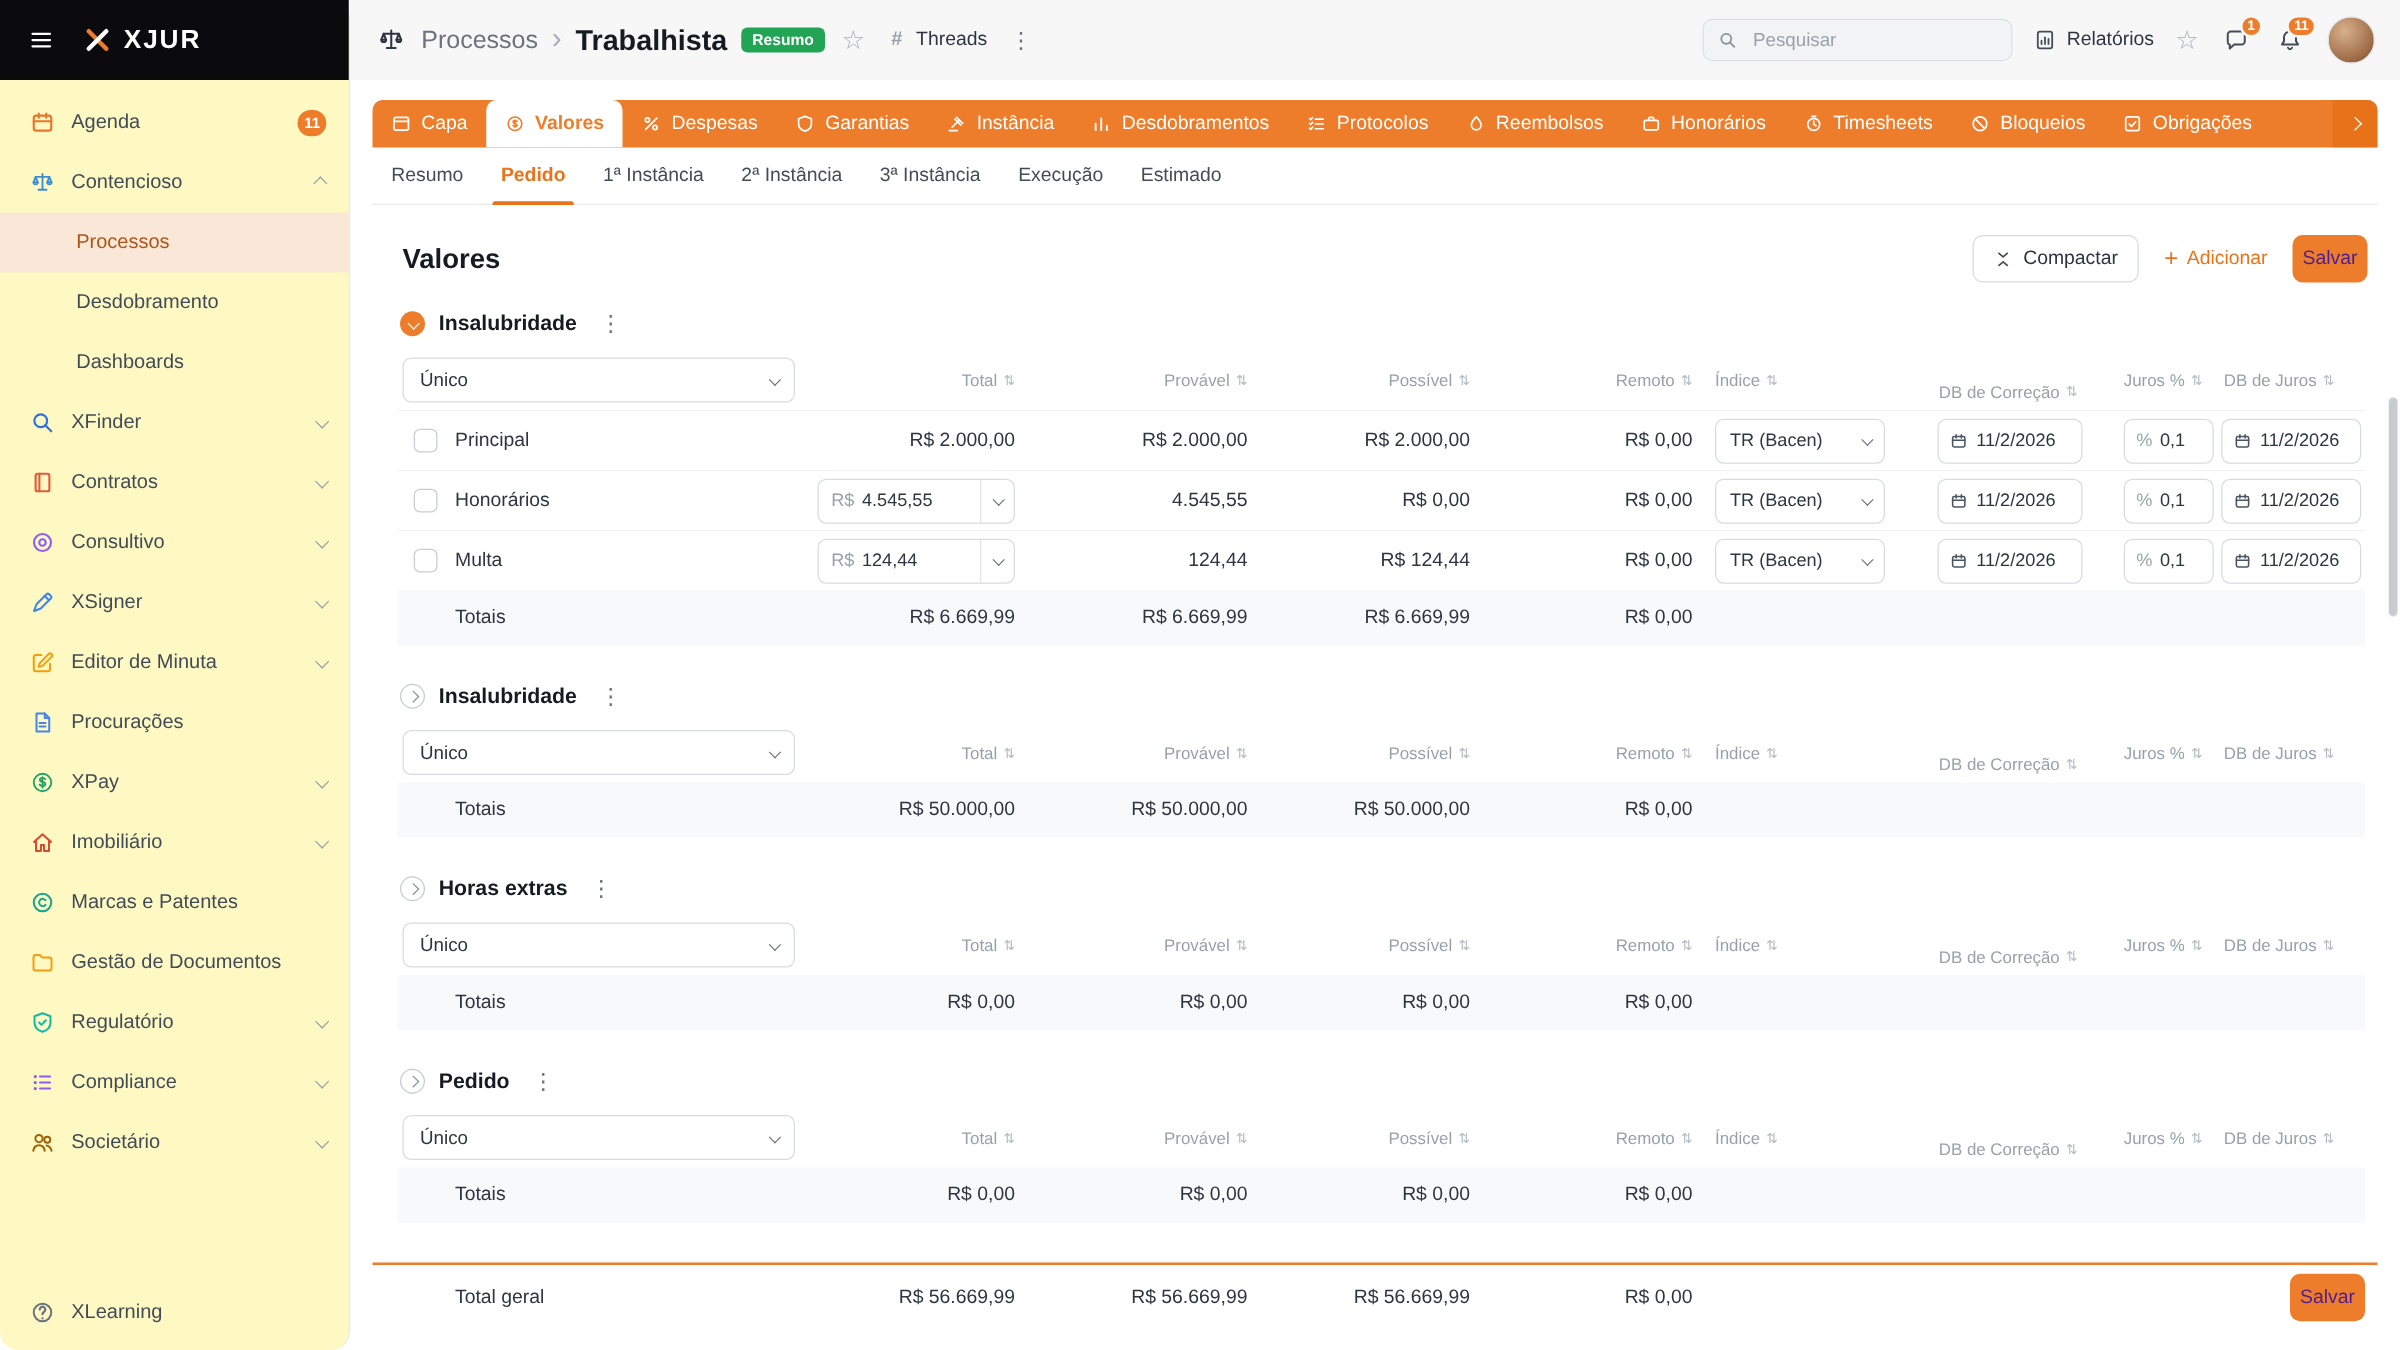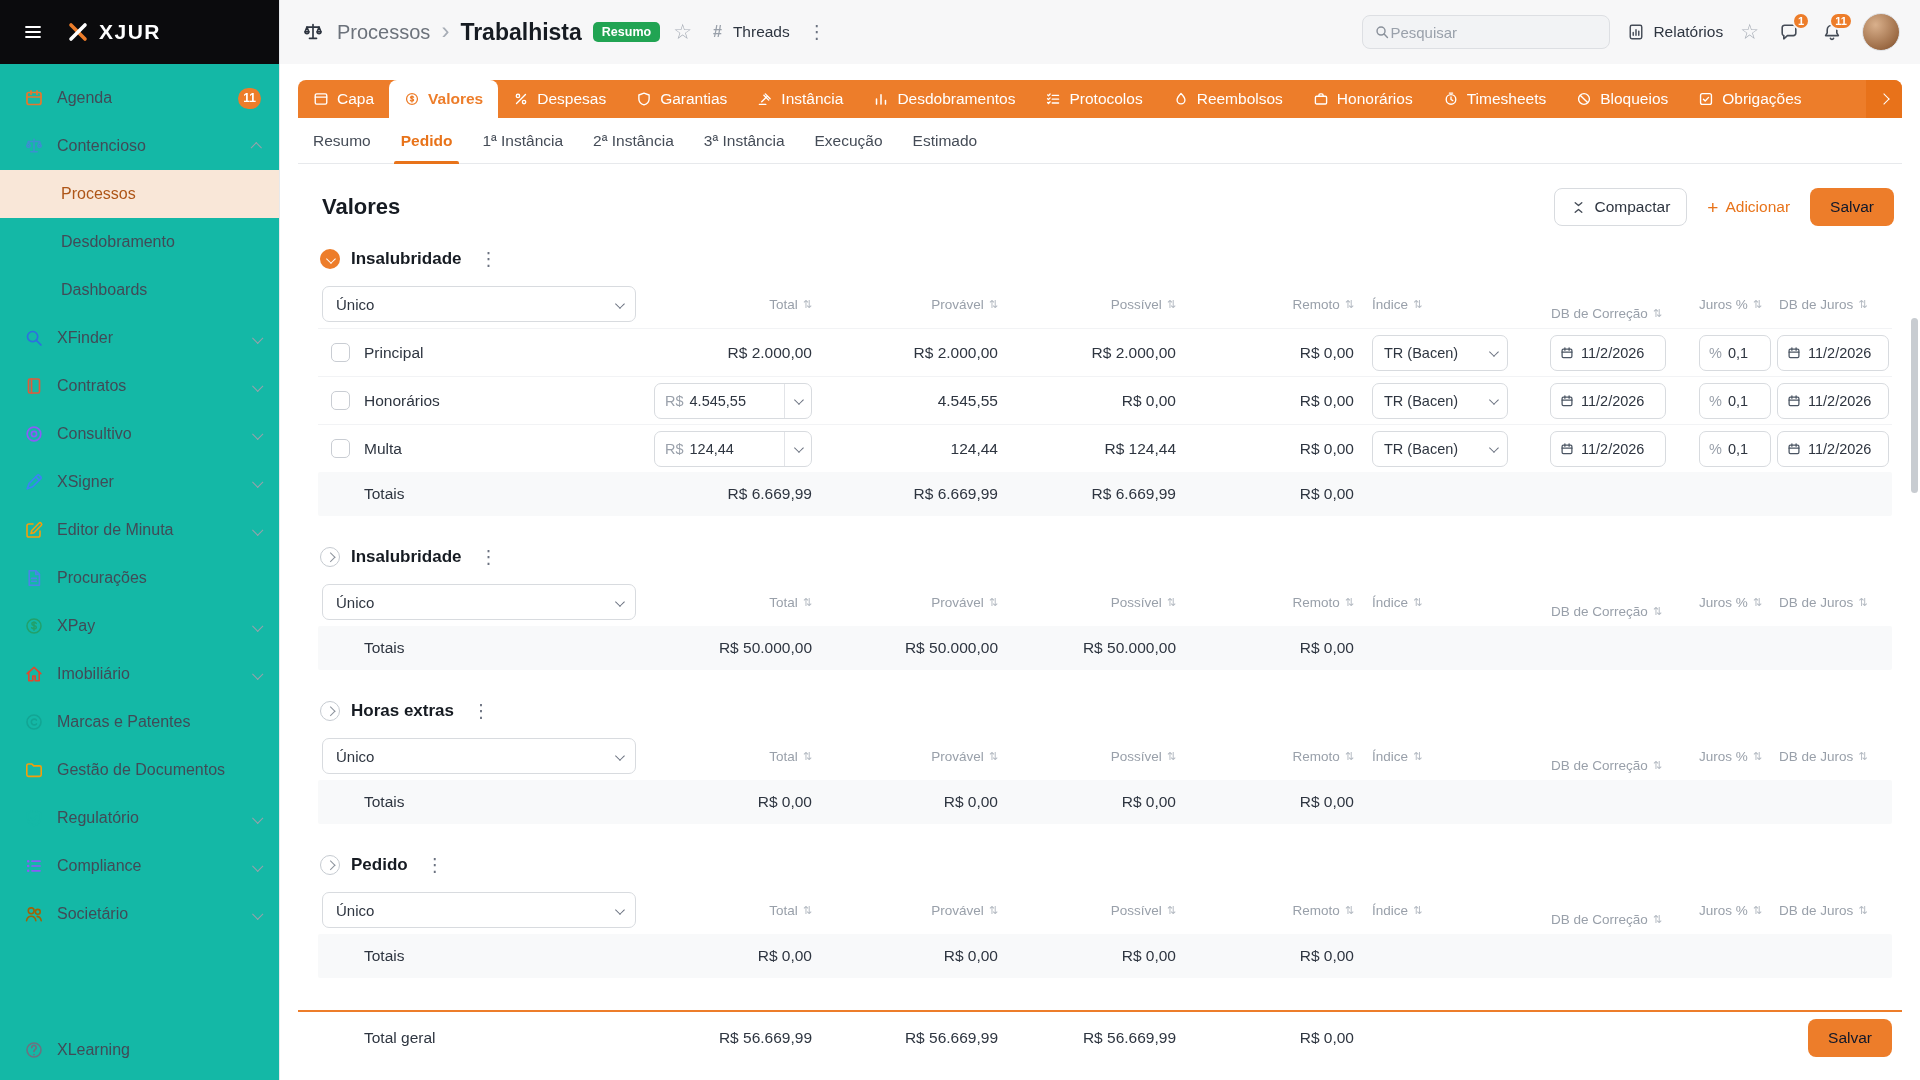--- a/index.html
+++ b/index.html
@@ -1,21 +1,21 @@
 <!DOCTYPE html>
 <html style="--accent: #ED7D2A; --status-green: #21A453;"><head>
 <meta charset="utf-8">
 <style>
   * { margin:0; padding:0; box-sizing:border-box; }
   html,body { width:1920px; height:1080px; overflow:hidden; }
   body { font-family:"Liberation Sans","DejaVu Sans",sans-serif; background:#fff; color:#2E3540; display:flex; }
   svg { display:block; }
 
   
-  .sidebar { width:280px; flex:0 0 280px; background:#14b8a6; border-right:1px solid #E7E9EC; display:flex; flex-direction:column; }
+  .sidebar { width:280px; flex:0 0 280px; background:#fef9c3; border-right:1px solid #E7E9EC; display:flex; flex-direction:column;border-radius:15px; }
   .logo-bar { height:64px; flex:0 0 64px; background:#0B0B0D; display:flex; align-items:center; padding-left:20px; gap:20px; }
   .logo-group { display:flex; align-items:center; gap:9px; }
   .logo-text { color:#fff; font-size:21px; font-weight:700; letter-spacing:1.5px; }
   .menu { flex:1; padding-top:10px; overflow:hidden; }
   .mi { height:48px; display:flex; align-items:center; gap:13px; padding:0 18px 0 24px; font-size:16px; color:#414B57; cursor:pointer; }
   .mi .ic { width:20px; height:20px; flex:0 0 20px; }
   .mi-label { white-space:nowrap; overflow:hidden; text-overflow:ellipsis; }
   .mi.sub { padding-left:61px; }
   .mi.sub.active { background:#F9E7D8; color:#AE5517; font-weight:500; }
   .mchev { margin-left:auto; color:#9AA1AB; }
@@ -39,21 +39,21 @@
   .crumb { display:flex; align-items:center; gap:11px; }
   .crumb-root { font-size:20px; color:#6C727B; }
   .crumb-sep { font-size:24px; color:#A7ADB6; margin-top:-3px; }
   .crumb-title { font-size:23px; font-weight:600; color:#161B22; }
   .pill { background:var(--status-green,#21A453); color:#fff; font-size:12.5px; font-weight:700; border-radius:5px; padding:3px 9px; }
   .star { font-size:21px; color:#A7ADB6; margin-left:2px; }
   .hash { font-size:16px; font-weight:700; color:#9AA1AB; margin-left:10px; }
   .threads { font-size:15.5px; color:#2E3540; }
   .kebab { color:#6B7280; font-size:18px; padding:0 7px; cursor:pointer; }
   .top-right { margin-left:auto; display:flex; align-items:center; gap:17px; }
-  .searchbox { width:248px; height:34px; background:#F2F3F5; border:1px solid #DDDFE3; border-radius:8px; display:flex; align-items:center; gap:0; padding:0 11px; }
+  .searchbox { width:248px; height:34px; background:#F2F3F5; border:1px solid #DDDFE3; border-radius:8px; display:flex; align-items:center; gap:12px; padding:0 11px; }
   .searchbox input { border:none; outline:none; background:transparent; font-size:15px; color:#2E3540; width:100%; font-family:inherit; }
   .searchbox input::placeholder { color:#9AA1AB; }
   .reports { display:flex; align-items:center; gap:8px; font-size:15.5px; color:#2E3540; cursor:pointer; }
   .icbtn { position:relative; width:26px; height:26px; display:flex; align-items:center; justify-content:center; cursor:pointer; color:#454C57; }
   .nbadge { position:absolute; top:-7px; right:-8px; background:var(--accent,#ED7D2A); color:#fff; font-size:11px; font-weight:700; min-width:18px; height:18px; border-radius:999px; padding:0 4px; display:flex; align-items:center; justify-content:center; border:2px solid #F7F7F8; }
   .avatar { width:38px; height:38px; border-radius:50%; background:radial-gradient(circle at 35% 30%, #D9B08C, #9C6B45 70%, #6E462B); border:1px solid #E0E2E6; cursor:pointer; }
 
   
   .tabbar { margin:16px 18px 0; height:38px; flex:0 0 38px; background:var(--accent,#ED7D2A); border-radius:8px 8px 0 0; display:flex; align-items:stretch; position:relative; overflow:hidden; }
   .tab { display:flex; align-items:center; gap:8px; padding:0 15px; color:#fff; font-size:15.5px; white-space:nowrap; cursor:pointer; }
@@ -67,21 +67,21 @@
   .subtab.active::after { content:""; position:absolute; left:8px; right:8px; bottom:-1px; height:3px; background:#E8731A; border-radius:2px 2px 0 0; }
 
   
   .content { flex:1; overflow:hidden; padding:0 18px; }
   .toolbar { display:flex; align-items:center; margin-top:24px; padding-left:24px; height:38px; }
   .page-title { font-size:22px; font-weight:700; color:#161B22; }
   .toolbar-right { margin-left:auto; display:flex; align-items:center; gap:20px; padding-right:8px; }
   .btn-outline { height:38px; border:1px solid #D8DBDF; border-radius:8px; background:#fff; display:flex; align-items:center; gap:9px; padding:0 16px; font-size:15.5px; color:#2E3540; cursor:pointer; }
   .link-add { display:flex; align-items:center; gap:7px; color:#E8731A; font-size:15.5px; cursor:pointer; }
   .link-add .plus { font-size:19px; line-height:1; }
-  .btn-primary { height:38px; background:var(--accent,#ED7D2A); color:#0f172a; border:none; border-radius:8px; padding:0 20px; font-size:15.5px; font-family:inherit; cursor:pointer; }
+  .btn-primary { height:38px; background:var(--accent,#ED7D2A); color:#4c1d95; border:none; border-radius:8px; padding:0 8px; font-size:15.5px; font-family:inherit; cursor:pointer; }
 
   
   .section { margin-top:18px; }
   .section + .section { margin-top:26px; }
   .sec-head { display:flex; align-items:center; gap:11px; margin-left:22px; margin-bottom:6px; height:30px; }
   .sec-toggle { width:20px; height:20px; border-radius:50%; display:flex; align-items:center; justify-content:center; cursor:pointer; }
   .sec-toggle.open { background:var(--accent,#ED7D2A); }
   .sec-toggle.closed { background:#fff; border:1.5px solid #C6CBD1; color:#8A919B; }
   .sec-title { font-size:17px; font-weight:700; color:#161B22; }
   .table { margin-left:20px; margin-right:10px; }

